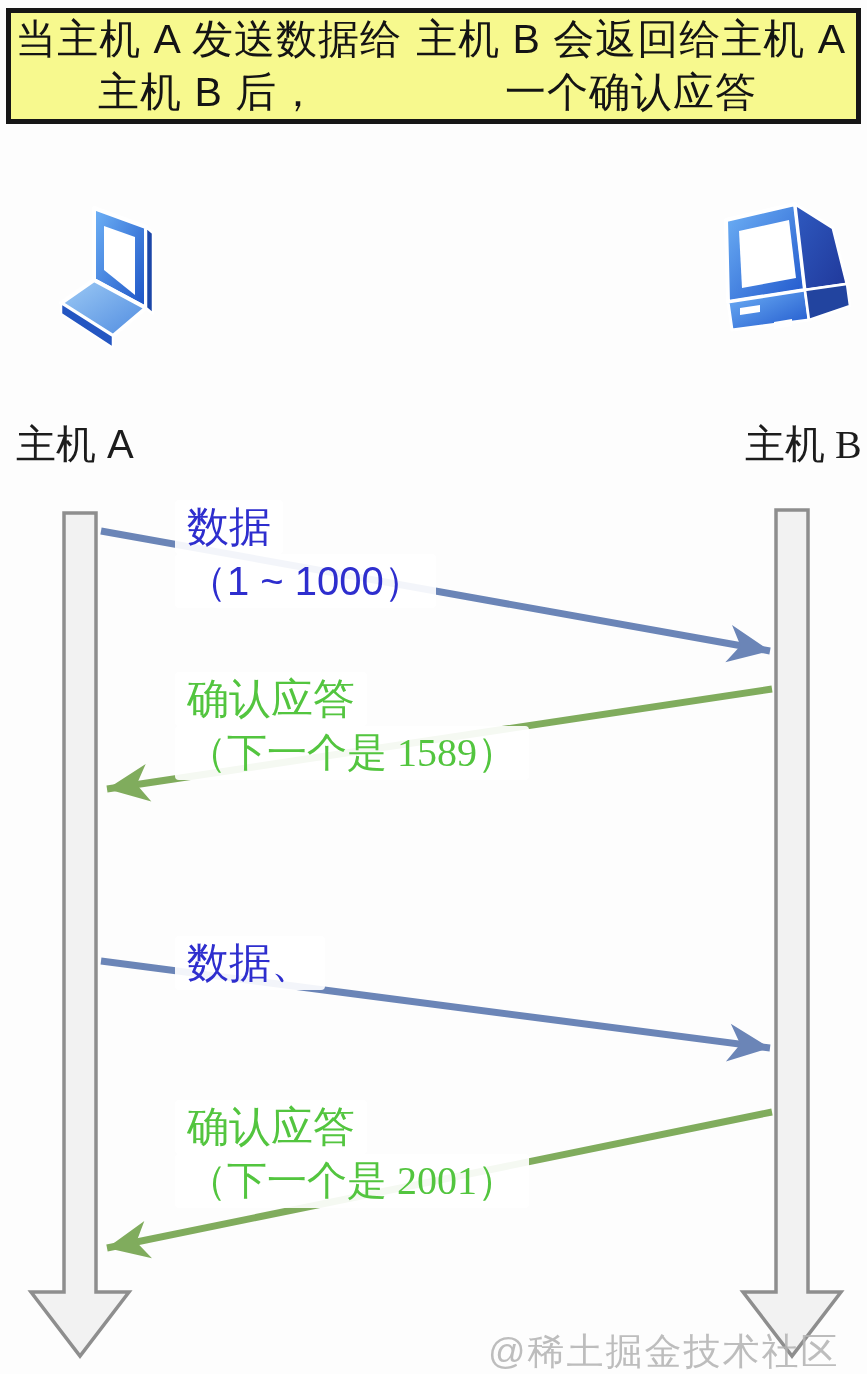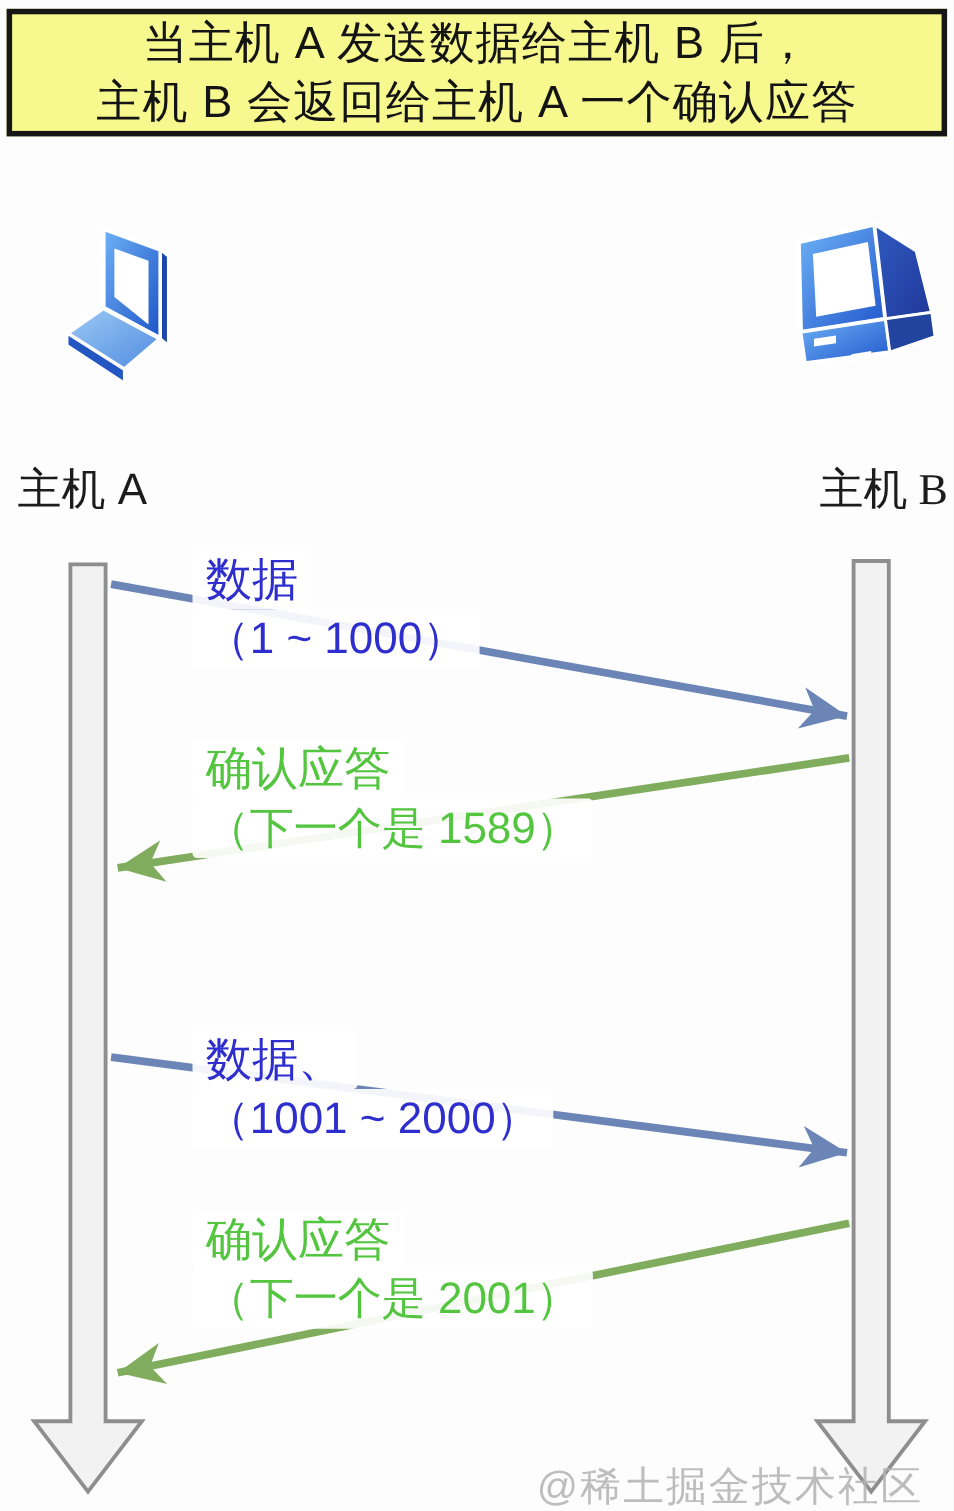--- a/index.html
+++ b/index.html
@@ -22,21 +22,21 @@
     width:867px;height:1374px;
     background:var(--page-bg);
     overflow:hidden;
     margin:0 auto;
   }
   
   .title-box{
     position:absolute;left:6px;top:8px;width:845px;height:106px;
     background:var(--title-bg);
     border:5px solid var(--title-border);
-    display:flex;flex-direction:column;align-items:center;justify-content:center;
+    display:flex;align-items:center;justify-content:center;
     color:#141414;
     font-size:41px;line-height:53px;
     text-align:center;
     letter-spacing:1px;
   }
   
   .host-icon{position:absolute;}
   .host-label{
     position:absolute;top:390px;
     font-size:40px;color:var(--label-ink);
@@ -60,21 +60,21 @@
   }
   .msg-label .l1,.msg-label .l2{
     display:inline-block;
     background:rgba(255,255,255,0.92);
     padding:1px 12px;
     border-radius:4px;
   }
   .msg-label .l1{font-size:42px;line-height:52px;}
   .msg-label .l2{font-size:40px;line-height:52px;}
   .data-label{color:var(--data-text);}
-  .ack-label{color:var(--ack-text);}
+  .ack-label{color:var(--ack-text);font-family:Liberation Serif, serif;}
   .msg-data-1{top:500px;}
   .msg-ack-1{top:672px;}
   .msg-data-2{top:936px;}
   .msg-ack-2{top:1100px;}
   
   .watermark{
     position:absolute;left:488px;top:1283px;z-index:2;
     font-size:37px;color:var(--watermark-color);
     letter-spacing:2px;opacity:.85;white-space:nowrap;margin-top:44px;
   }
@@ -168,21 +168,20 @@
     <div><span class="l2">（1 ~ 1000）</span></div>
   </div>
 
   <div class="msg-label ack-label msg-ack-1">
     <div><span class="l1">确认应答</span></div>
     <div><span class="l2">（下一个是 1589）</span></div>
   </div>
 
   <div class="msg-label data-label msg-data-2">
     <div><span class="l1">数据、</span></div>
-    <div><span class="l2">（1001 ~ 2000）</span></div>
   </div>
 
   <div class="msg-label ack-label msg-ack-2">
     <div><span class="l1">确认应答</span></div>
     <div><span class="l2">（下一个是 2001）</span></div>
   </div>
 
   <div class="watermark">@稀土掘金技术社区</div>
 
 </div>

